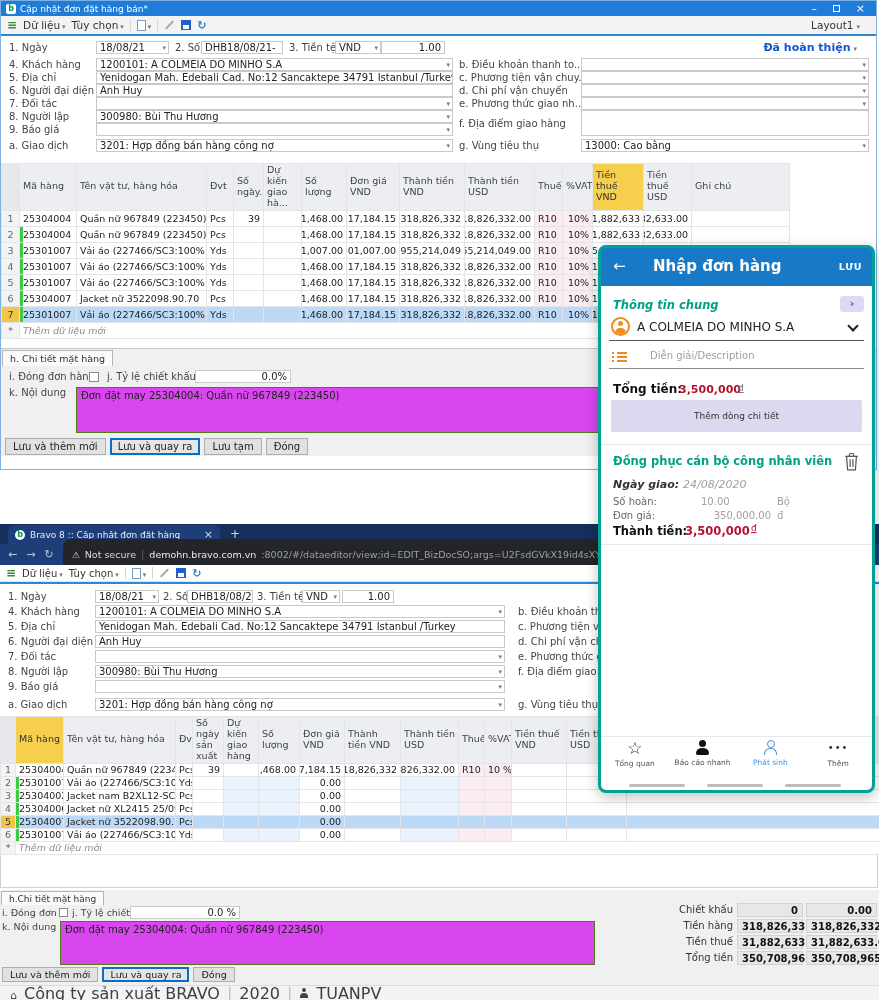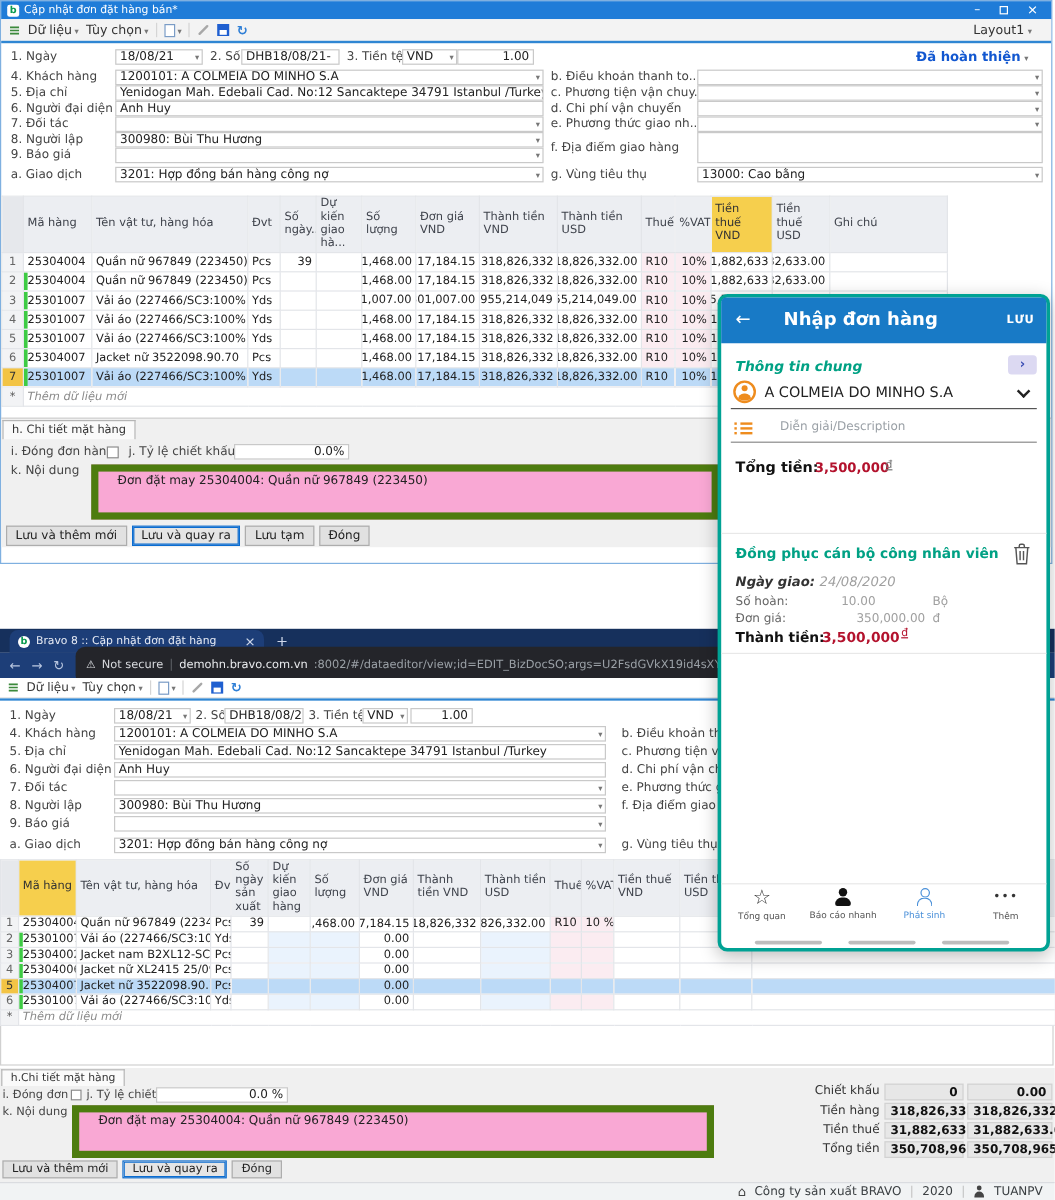--- a/index.html
+++ b/index.html
@@ -51,21 +51,21 @@
   .t2 th:nth-child(2){background:#f6cf4d;color:#333}
   .addrow td{font-style:italic;color:#8a8a8a;text-align:left}
   .addrow td:first-child{font-style:normal}
   .starcell::before{content:"*";color:#555}
   
   .pane{position:absolute;background:#f0f0f0}
   .tabh{position:absolute;height:16px;background:#fafafa;border:1px solid #b5b5b5;border-bottom:none;display:flex;align-items:center;padding:0 7px;font-size:9.5px;color:#333}
   .cb{width:10px;height:10px;border:1px solid #8a8a8a;background:#fff;display:inline-block}
   .btn{height:17px;padding:0 7px;background:#e1e1e1;border:1px solid #adadad;font-size:10px;display:inline-flex;align-items:center;color:#222;white-space:nowrap}
   .btn.focus{border:1px solid #0b6cd0;box-shadow:inset 0 0 0 1px #0b6cd0;background:#e5e5e5}
-  .ta{background:#f9a8d4;border:6px solid #4d7c0f;font-size:10px;padding:2px 16px;color:#222;overflow:hidden}
+  .ta{background:#d946ef;border:1px solid #4d7c0f;font-size:10px;padding:2px 4px;color:#222;overflow:hidden}
   .created{position:absolute;left:0;bottom:0;width:100%;height:14px;background:#ededed;border-top:1px solid #d5d5d5;font-size:9.5px;color:#333;display:flex;align-items:center;padding:0 6px}
   
   #w2{position:absolute;left:0;top:524px;width:879px;height:461px;background:#fff;z-index:2}
   .tabstrip{position:absolute;left:0;top:0;width:100%;height:20px;background:#16305c;display:flex;align-items:flex-end}
   .btab{margin-left:8px;width:212px;height:19px;background:#1d3e78;border-radius:7px 7px 0 0;display:flex;align-items:center;gap:5px;padding:0 7px;color:#e8ecf5}
   .btab .ttl{font-size:9px;white-space:nowrap;overflow:hidden;flex:1}
   .clogo{width:10px;height:10px;border-radius:50%;background:#fff;color:#0a9a4f;font-size:8px;font-weight:bold;line-height:10px;text-align:center;flex:0 0 auto}
   .i-plus::before{content:"+";color:#cfd8ea;font-size:12px}
   .navbar{position:absolute;left:0;top:20px;width:100%;height:21px;background:#1d3e78;display:flex;align-items:center;gap:9px;padding:0 8px}
   .nbtn{color:#b6c4de;font-size:11px}
@@ -77,21 +77,21 @@
   .addr .host{color:#e8eaed;font-size:9.5px;white-space:nowrap}
   .addr .rest{color:#9aa0a6;font-size:9.5px;white-space:nowrap;overflow:hidden}
   .menubar{position:absolute;left:0;top:41px;width:100%;height:17px;background:#fff;border-bottom:1px solid #e2e2e2;display:flex;align-items:center;gap:6px;padding:0 6px;font-size:10px;color:#333}
   .blueline{position:absolute;left:0;top:58px;width:100%;height:2px;background:#2f86d3}
   .w2page{position:absolute;left:0;top:60px;width:100%;height:401px;background:#fff}
   .tblbox{position:absolute;left:0;top:192px;width:878px;height:172px;border:1px solid #d0d0d0;background:#fff}
   
   .totlab{position:absolute;width:78px;text-align:right;font-size:10px;color:#333}
   .totbox{position:absolute;background:#e7e7e7;border:1px solid #d2d2d2;font-weight:bold;font-size:10px;text-align:right;padding:0 4px;height:14px;line-height:13px;color:#111}
   
-  .statusbar{position:absolute;left:0;top:985px;width:879px;height:15px;background:#f1f3f4;border-top:1px solid #dadce0;display:flex;align-items:center;justify-content:flex-end;gap:7px;padding:0 10px;font-size:10px;color:#3c4043;z-index:3}
+  .statusbar{position:absolute;left:0;top:985px;width:879px;height:15px;background:#f1f3f4;border-top:1px solid #dadce0;display:flex;align-items:center;gap:7px;padding:0 10px;font-size:16px;color:#3c4043;z-index:3}
   .statusbar .sep{color:#c0c0c0}
   .i-home::before{content:"⌂";font-size:11px;color:#444}
   .miniperson{width:10px;height:10px;position:relative;display:inline-block}
   .miniperson::before{content:"";position:absolute;top:0;left:3px;width:4px;height:4px;border-radius:50%;background:#444}
   .miniperson::after{content:"";position:absolute;bottom:0;left:1px;width:8px;height:5px;border-radius:4px 4px 0 0;background:#444}
   
   #panel{position:absolute;left:598px;top:245px;width:277px;height:548px;background:#fff;border:3px solid #00a294;border-radius:8px;z-index:10;box-shadow:0 4px 14px rgba(0,0,0,.25)}
   .phead{position:absolute;left:0;top:0;width:271px;height:38px;background:#187ac6;border-radius:4px 4px 0 0;color:#fff}
   .phead .back{position:absolute;left:12px;top:9px;font-size:15px}
   .phead .ptitle{position:absolute;left:52px;top:9px;font-size:15px;font-weight:bold}
@@ -734,20 +734,21 @@
   <span class="uline" style="top:92px"></span>
 
   <span class="i-list" style="left:11px;top:103px"></span>
   <span class="abs" style="left:49px;top:102px;font-size:10px;color:#9aa0a6">Diễn giải/Description</span>
   <span class="uline" style="top:120px;border-color:#8a8a8a"></span>
 
   <span class="abs" style="left:12px;top:134px;font-size:12px;font-weight:bold;color:#111">Tổng tiền:</span>
   <span class="abs red" style="left:78px;top:135px;font-size:11px">3,500,000</span>
   <span class="abs" style="left:137px;top:135px;font-size:9px;color:#777;text-decoration:underline">đ</span>
 
+  <div class="addline">Thêm dòng chi tiết</div>
   <div class="phz" style="top:196px"></div>
 
   <span class="ctitle">Đồng phục cán bộ công nhân viên</span>
   <svg class="abs" style="left:242px;top:204px" width="17" height="20" viewBox="0 0 24 28" fill="none" stroke="#555" stroke-width="1.7">
       <path d="M3 6h18"></path>
       <path d="M9 6V4a2 2 0 0 1 2-2h2a2 2 0 0 1 2 2v2"></path>
       <path d="M5 6l1.5 19h11L19 6"></path>
       <path d="M10 10v11M14 10v11"></path>
     </svg>
 

